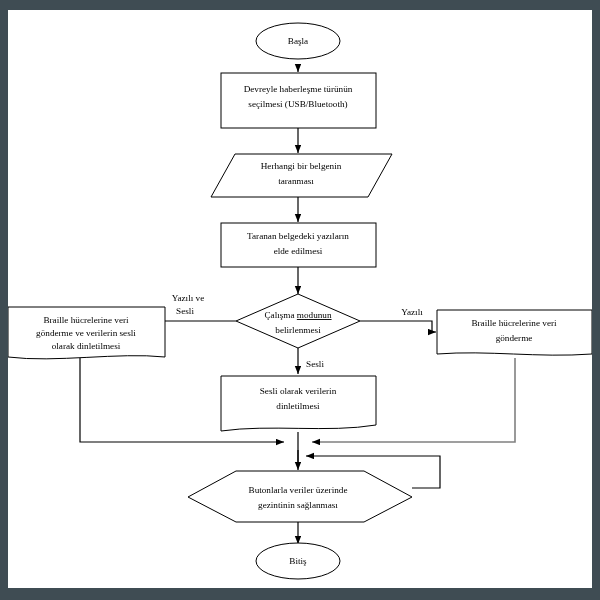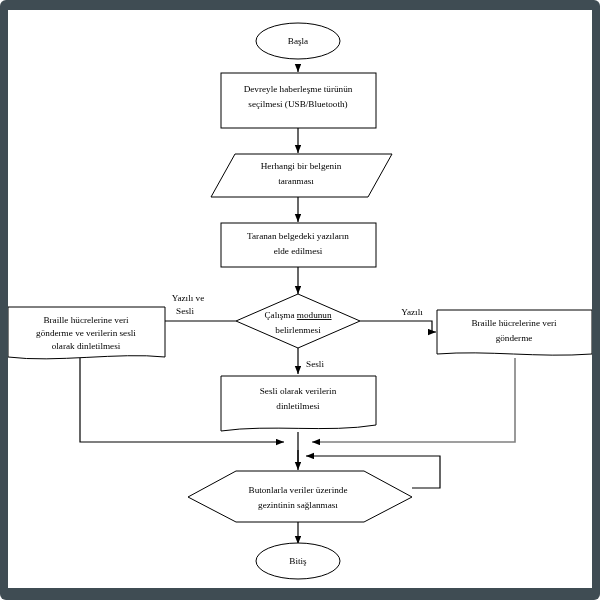--- a/index.html
+++ b/index.html
@@ -12,21 +12,20 @@
     height: 600px;
     overflow: hidden;
     font-family: "Liberation Serif", serif;
   }
   #page {
     position: relative;
     width: 600px;
     height: 600px;
     background: #3f4c53;
     box-sizing: border-box;
-    border-radius: 6px;
   }
   #canvas {
     position: absolute;
     left: 8px;
     top: 10px;
     width: 584px;
     height: 578px;
     background: #ffffff;
     overflow: hidden;
   }

